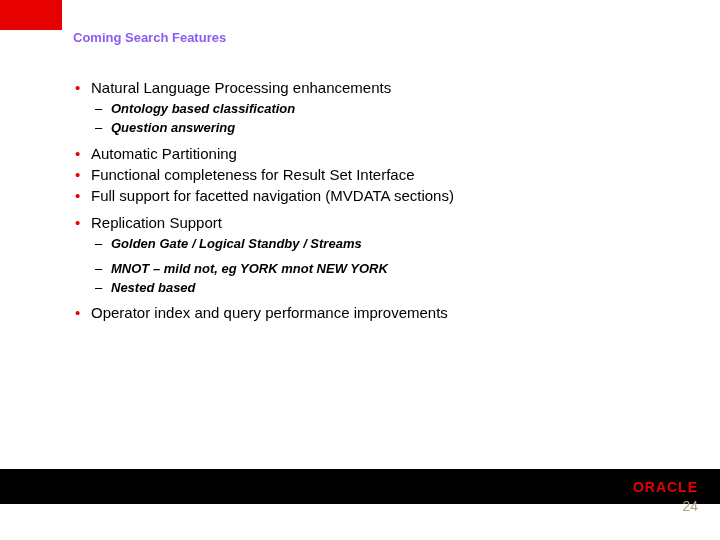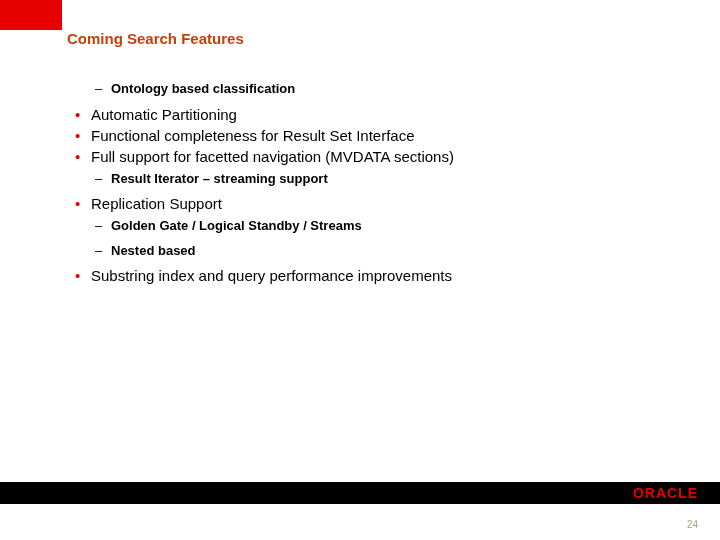--- a/index.html
+++ b/index.html
@@ -16,24 +16,24 @@
     position: absolute;
     top: 0;
     left: 0;
     width: 62px;
     height: 30px;
     background: #e60000;
   }
   .title {
     position: absolute;
     top: 30px;
-    left: 67px;
-    font-size: 15px;
+    left: 73px;
+    font-size: 13px;
     font-weight: bold;
-    color: #c2410c;
+    color: #8b5cf6;
   }
   .content {
     position: absolute;
     top: 78px;
     left: 73px;
     right: 20px;
   }
   .l1 {
     margin: 0;
     padding: 0;
@@ -58,88 +58,91 @@
     margin: 2px 0 6px 0;
     padding: 0;
     font-size: 13px;
     font-weight: bold;
     color: #000;
     line-height: 1.45;
   }
   .l2-item {
     position: relative;
     padding-left: 38px;
+    font-style: italic;
   }
   .l2-item::before {
     content: "–";
     position: absolute;
     left: 22px;
     top: 0;
     color: #000;
     font-weight: normal;
   }
   .footer-bar {
     position: absolute;
     bottom: 36px;
     left: 0;
     right: 0;
-    height: 22px;
+    height: 35px;
     background: #000;
     display: flex;
     justify-content: flex-end;
     align-items: center;
     padding-right: 22px;
     box-sizing: border-box;
   }
   .logo {
     color: #e60000;
     font-size: 14px;
     font-weight: bold;
     letter-spacing: 1px;
     font-family: Arial, sans-serif;
   }
   .pagenum {
     position: absolute;
-    bottom: 10px;
+    bottom: 26px;
     right: 22px;
-    font-size: 10px;
+    font-size: 14px;
     color: #b0a080;
   }
 </style>
 </head>
 <body>
 
 <div class="red-block"></div>
 
 <div class="title">Coming Search Features</div>
 
 <div class="content">
   <div class="l1">
+    <div class="l1-item"><span>Natural Language Processing enhancements</span></div>
     <div class="l2">
       <div class="l2-item"><span>Ontology based classification</span></div>
+      <div class="l2-item"><span>Question answering</span></div>
     </div>
 
     <div class="l1-item"><span>Automatic Partitioning</span></div>
 
     <div class="l1-item"><span>Functional completeness for Result Set Interface</span></div>
     <div class="l1-item"><span>Full support for facetted navigation (MVDATA sections)</span></div>
     <div class="l2">
-      <div class="l2-item"><span>Result Iterator – streaming support</span></div>
     </div>
 
     <div class="l1-item"><span>Replication Support</span></div>
     <div class="l2">
       <div class="l2-item"><span>Golden Gate / Logical Standby / Streams</span></div>
     </div>
 
     <div class="l2">
+      <div class="l2-item"><span>MNOT – mild not, eg YORK mnot NEW YORK</span></div>
       <div class="l2-item"><span>Nested based</span></div>
     </div>
 
-    <div class="l1-item"><span>Substring index and query performance improvements</span></div>
+    <div class="l1-item"><span>Operator index and query performance improvements</span></div>
   </div>
 </div>
 
 <div class="footer-bar">
   <span class="logo">ORACLE</span>
 </div>
 
 <div class="pagenum">24</div>
 
 </body></html>

